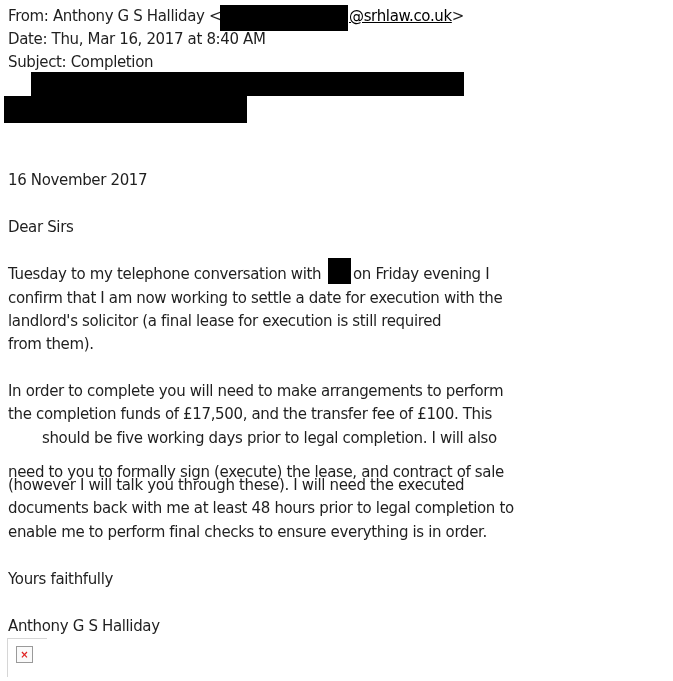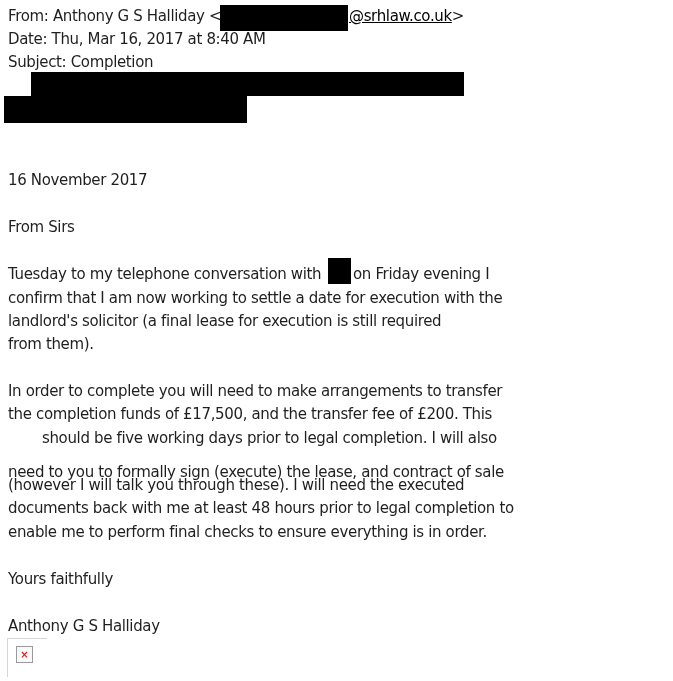--- a/index.html
+++ b/index.html
@@ -25,31 +25,31 @@
   <a class="link" href="#">@srhlaw.co.uk</a><span>&gt;</span>
 </div>
 
 <div class="line" style="top:28px;">Date: Thu, Mar 16, 2017 at 8:40 AM</div>
 <div class="line" style="top:51px;">Subject: Completion</div>
 <div class="line" style="top:73px;margin-left:37px;">To:</div>
 <div class="redact" style="left:31px; top:72px; width:433px; height:24px;"></div>
 <div class="redact" style="left:4px; top:96px; width:243px; height:27px;"></div>
 
 <div class="line" style="top:169px;">16 November 2017</div>
-<div class="line" style="top:216px;">From Sirs</div>
+<div class="line" style="top:216px;">Dear Sirs</div>
 
 <div class="line" style="top:263px;">Tuesday to my telephone conversation with</div>
 <div class="redact" style="left:328px; top:258px; width:23px; height:26px;"></div>
 <div class="line" style="top:263px; left:353px;">on Friday evening I</div>
 <div class="line" style="top:287px;">confirm that I am now working to settle a date for execution with the</div>
 <div class="line" style="top:310px;">landlord's solicitor (a final lease for execution is still required</div>
 <div class="line" style="top:333px;">from them).</div>
 
-<div class="line" style="top:380px;">In order to complete you will need to make arrangements to transfer</div>
-<div class="line" style="top:403px;">the completion funds of £17,500, and the transfer fee of £200. This</div>
+<div class="line" style="top:380px;">In order to complete you will need to make arrangements to perform</div>
+<div class="line" style="top:403px;">the completion funds of £17,500, and the transfer fee of £100. This</div>
 <div class="line" style="top:427px;margin-left:34px;">should be five working days prior to legal completion. I will also</div>
 <div class="line" style="top:461px;">need to you to formally sign (execute) the lease, and contract of sale</div>
 <div class="line" style="top:474px;">(however I will talk you through these). I will need the executed</div>
 <div class="line" style="top:497px;">documents back with me at least 48 hours prior to legal completion to</div>
 <div class="line" style="top:521px;">enable me to perform final checks to ensure everything is in order.</div>
 
 <div class="line" style="top:568px;">Yours faithfully</div>
 <div class="line" style="top:615px;">Anthony G S Halliday</div>
 
 <div class="broken-img">

